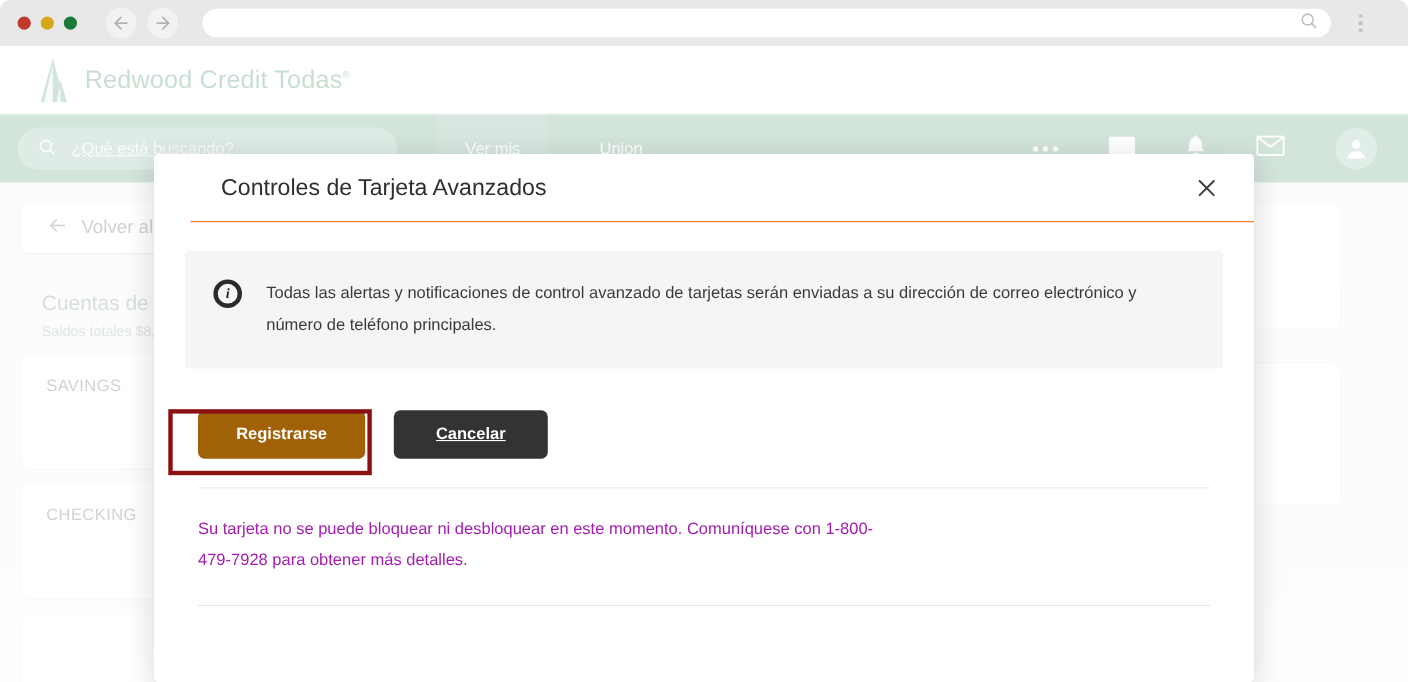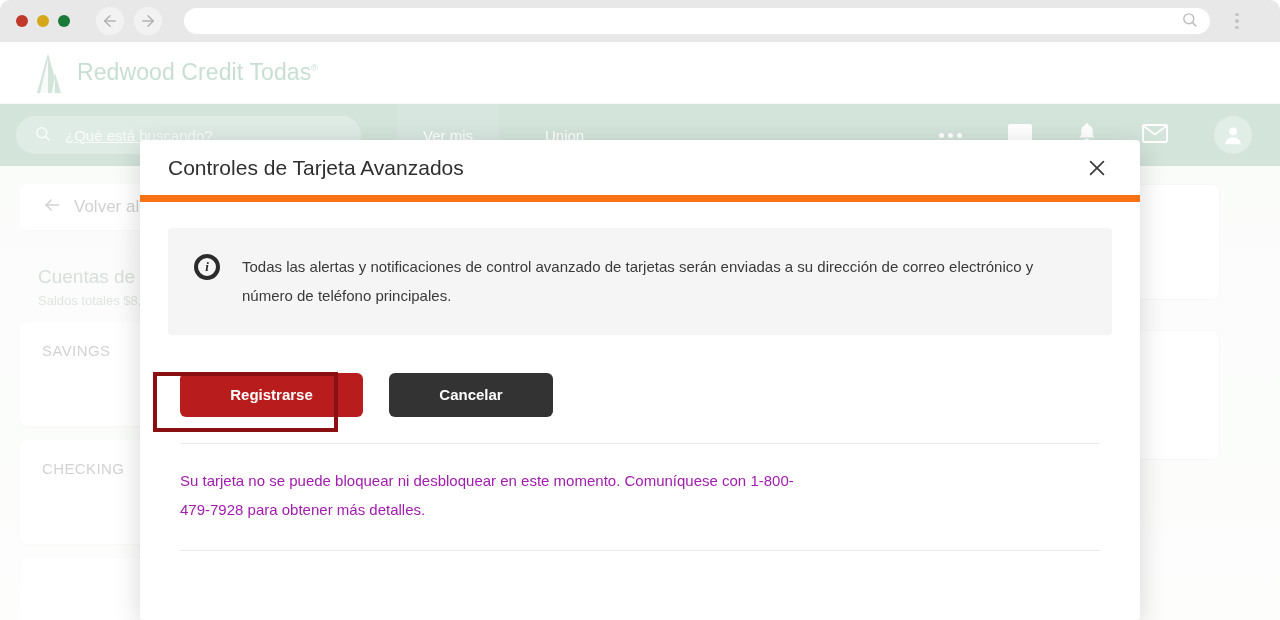--- a/index.html
+++ b/index.html
@@ -139,21 +139,22 @@
     position: absolute; left: 140px; top: 140px;
     width: 1000px; height: 480px;
     background: #ffffff;
     border-radius: 4px;
     box-shadow: 0 6px 28px rgba(0,0,0,0.16);
     overflow: hidden;
   }
   .modal-head {
     height: 62px; display: flex; align-items: center;
     justify-content: space-between; padding: 0 26px 0 28px;
-    border-bottom: 7px solid #f97316;
+    border-bottom: 1px solid #f97316;
+    margin-left: 33px;
   }
   .modal-title { font-size: 21px; color: #2f2f2f; }
   .close-x {
     width: 34px; height: 34px; display: flex;
     align-items: center; justify-content: center;
     color: #3b3b3b; cursor: pointer;
   }
   .modal-body { padding: 26px 28px 0 28px; }
 
   .infobox {
@@ -168,22 +169,22 @@
     font-weight: bold; margin-top: 2px;
   }
   .info-text { font-size: 15px; color: #3a3a3a; line-height: 1.95; max-width: 860px; }
 
   .btnrow { display: flex; gap: 26px; margin-top: 38px; padding-left: 12px; position: relative; }
   .btn {
     border: none; border-radius: 6px; height: 44px;
     font-size: 15px; font-weight: bold; color: #ffffff;
     cursor: pointer; font-family: "Liberation Sans", sans-serif;
   }
-  .btn-primary { background: #b91c1c; width: 183px; }
-  .btn-secondary { background: #333333; width: 164px; }
+  .btn-primary { background: #a16207; width: 152px; }
+  .btn-secondary { background: #333333; width: 140px; text-decoration: underline; }
 
   .hl-box {
     position: absolute; left: 153px; top: 372px;
     width: 185px; height: 60px;
     border: 4px solid #8B1011; background: transparent;
     pointer-events: none;
   }
 
   .divider { border-top: 1px solid #e9e9e9; margin: 26px 12px 0 12px; }
 

